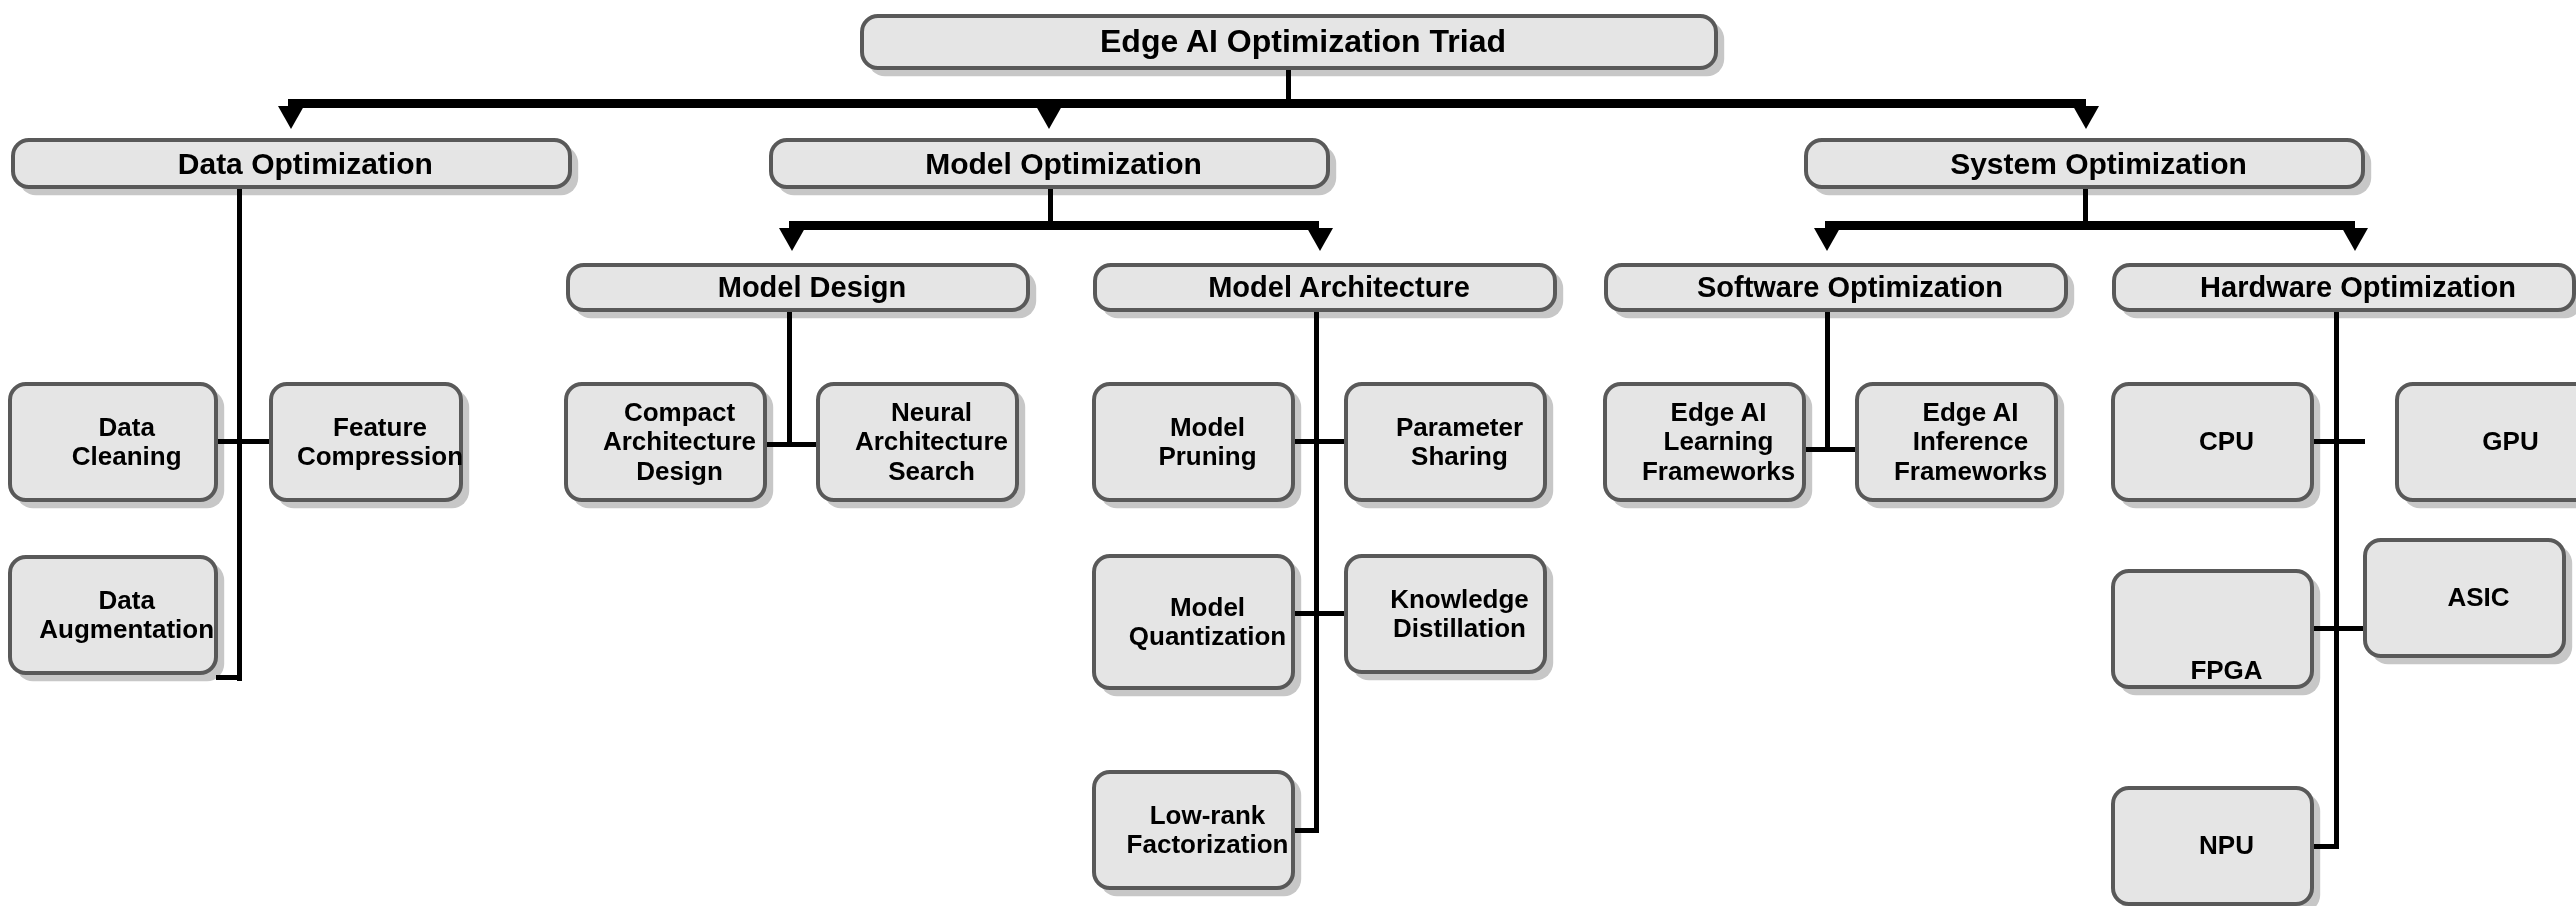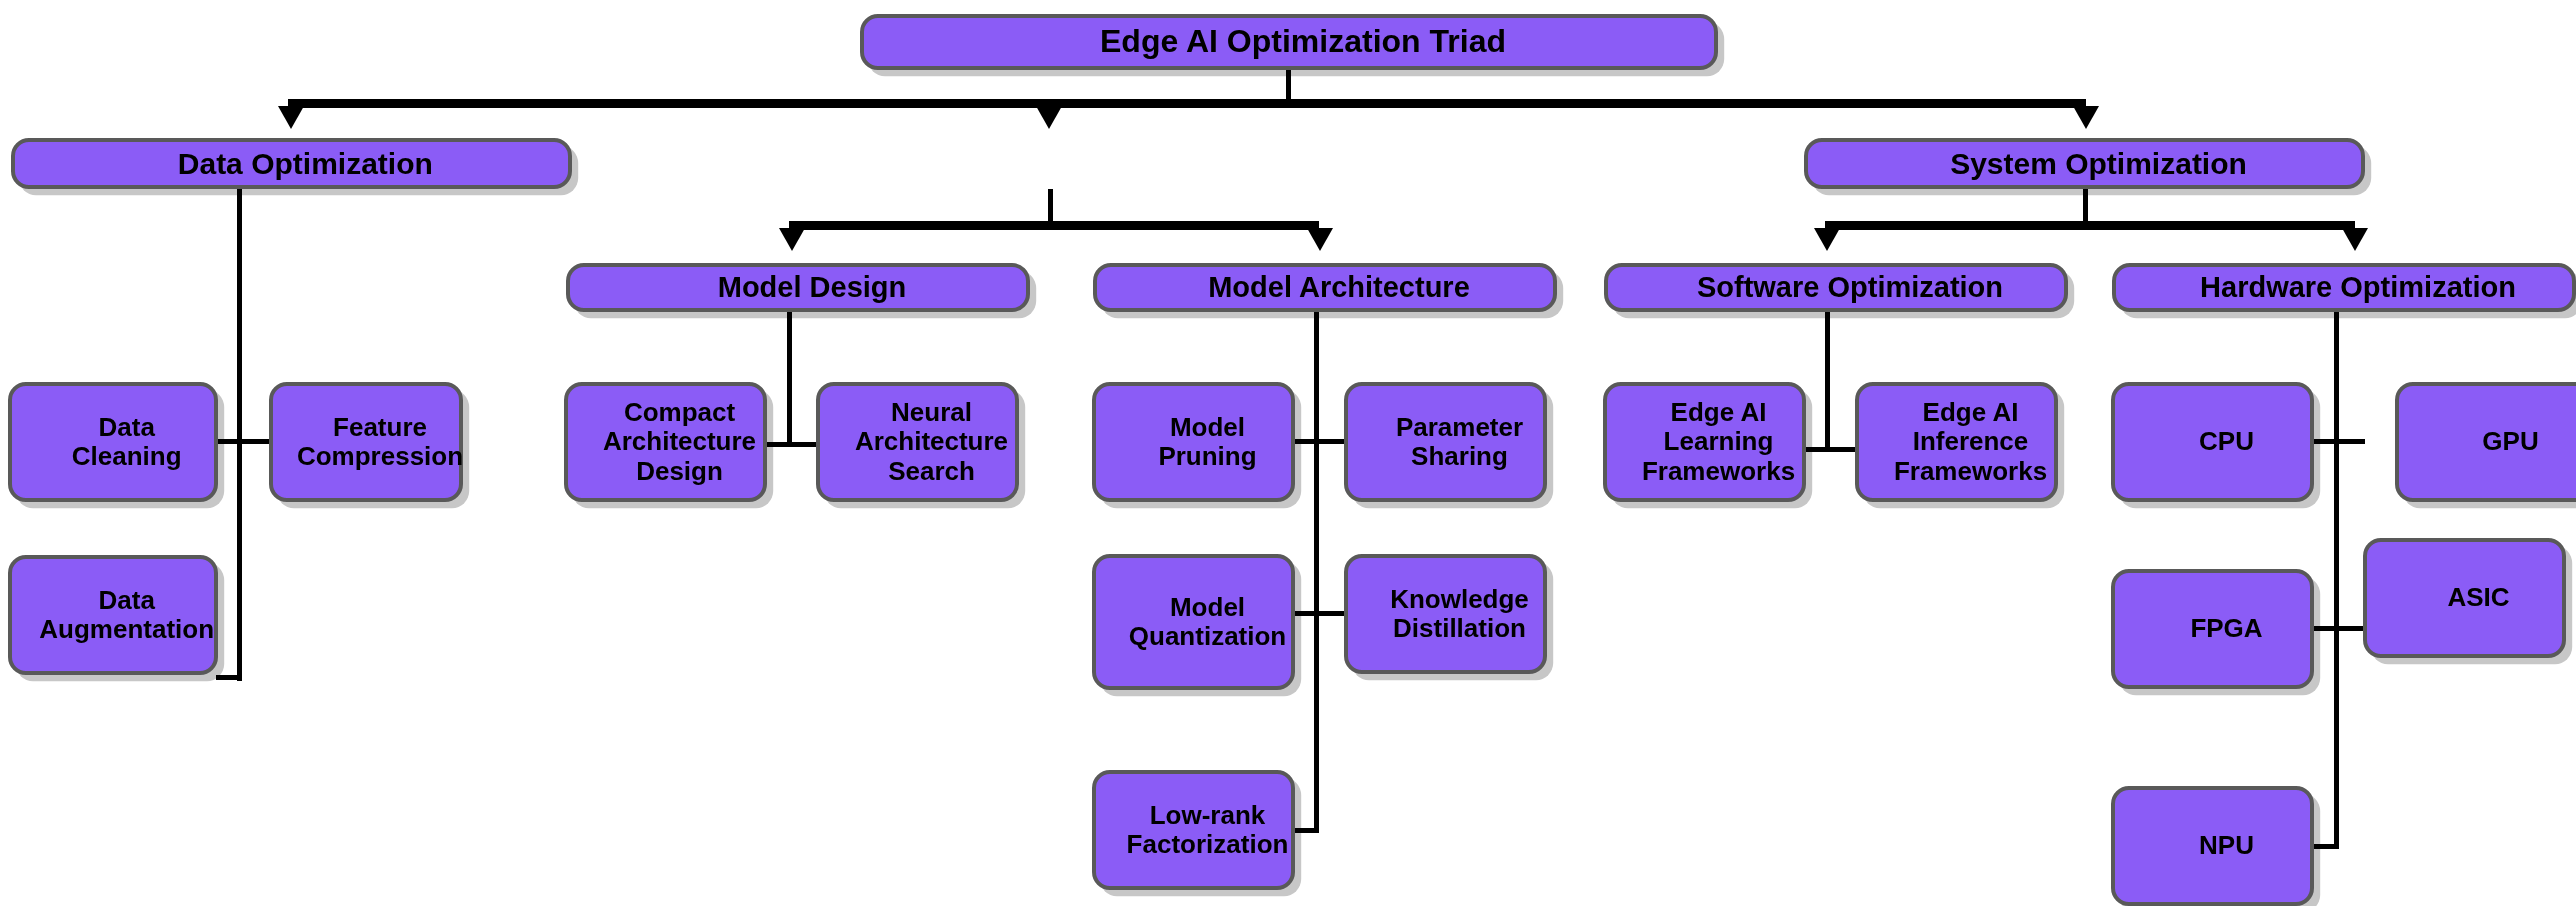--- a/index.html
+++ b/index.html
@@ -2,21 +2,21 @@
 <html style="font-size:12.4px"><head>
 <meta charset="utf-8">
 <style>
   html,body{margin:0;padding:0;background:#ffffff;}
   body{font-family:"Liberation Sans", sans-serif;}
   #stage{position:relative;width:2576px;height:906px;background:#ffffff;overflow:hidden;}
 
   .node{
     position:absolute;
     box-sizing:border-box;
-    background:#8b5cf6;
+    background:#e5e5e5;
     border:4.6px solid #595959;
     border-radius:18px;
     display:flex;
     align-items:center;
     justify-content:center;
     text-align:center;
     color:#000000;
     font-weight:bold;
     line-height:1.12;
     box-shadow:7px 7px 0 -0.8px rgba(0,0,0,0.22);
@@ -63,20 +63,23 @@
   <div class="arrow" style="left:2073px; top:106px;"></div>
 
   <div class="ln vline" style="left:288px; top:99px; width:5.4px; height:12.4px;"></div>
   <div class="ln vline" style="left:1046px; top:99px; width:5.4px; height:12.4px;"></div>
   <div class="ln vline" style="left:2080px; top:99px; width:5.4px; height:12.4px;"></div>
 
   <div class="node lvl1" style="left:10.8px; top:138px; width:561px; height:51px;">
     <span>Data Optimization</span>
   </div>
 
+  <div class="node lvl1" style="left:769px; top:138px; width:561px; height:51px;">
+    <span>Model Optimization</span>
+  </div>
 
   <div class="node lvl1" style="left:1804px; top:138px; width:561px; height:51px;">
     <span>System Optimization</span>
   </div>
 
   <div class="ln vline" style="left:237px; top:189px; width:5.4px; height:492px;"></div>
 
   <div class="ln hline" style="left:216px; top:439px; width:26px; height:5.4px;"></div>
 
   <div class="ln hline" style="left:237px; top:439px; width:33px; height:5.4px;"></div>
@@ -172,21 +175,21 @@
   <div class="ln hline" style="left:2313px; top:626px; width:26px; height:5.4px;"></div>
   <div class="ln hline" style="left:2334px; top:626px; width:31px; height:5.4px;"></div>
   <div class="ln hline" style="left:2313px; top:844px; width:26px; height:5.4px;"></div>
 
   <div class="node leaf" style="left:2111px; top:382px; width:203px; height:120px;">
     <span>CPU</span>
   </div>
   <div class="node leaf" style="left:2363px; top:382px; width:203px; height:120px;margin-left:32px;">
     <span>GPU</span>
   </div>
-  <div class="node leaf" style="left:2111px; top:569px; width:203px; height:120px;">
+  <div class="node leaf" style="left:2111px; top:569px; width:203px; height:120px;align-items:flex-end;">
     <span>FPGA</span>
   </div>
   <div class="node leaf" style="left:2363px; top:538px; width:203px; height:120px;">
     <span>ASIC</span>
   </div>
   <div class="node leaf" style="left:2111px; top:786px; width:203px; height:120px;">
     <span>NPU</span>
   </div>
 
 </div>

